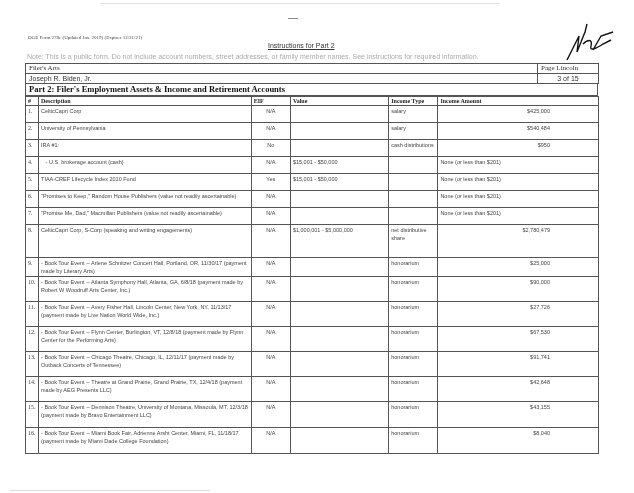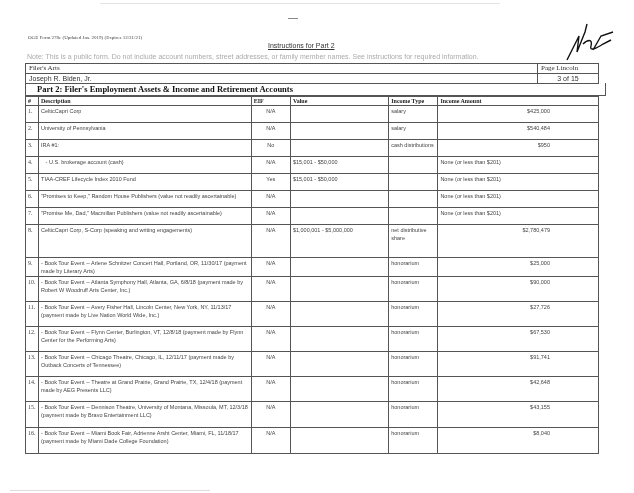--- a/index.html
+++ b/index.html
@@ -11,21 +11,21 @@
     .topdash { position: absolute; left: 288px; top: 18px; width: 10px; height: 1px; background: #888; }
     .form-id { position: absolute; left: 28px; top: 35px; font-family: "Liberation Serif", serif; font-size: 5px; color: #444; }
     .instr { position: absolute; left: 268px; top: 42px; font-size: 7px; color: #333; text-decoration: underline; }
     .note { position: absolute; left: 27px; top: 53px; font-size: 7px; color: #aaa; white-space: nowrap; }
     .signature { position: absolute; left: 563px; top: 22px; width: 60px; height: 40px; }
     table.hdr, table.main { position: absolute; left: 25px; border-collapse: collapse; }
     table.hdr { top: 63px; width: 574px; }
     table.hdr td { border: 1px solid #555; font-size: 7px; padding: 0 3px; height: 9px; line-height: 9px; }
     .serif { font-family: "Liberation Serif", serif; }
     .part-title { position: absolute; left: 25px; top: 83px; width: 568px; height: 12px; border: 1px solid #555; border-top: none;
-      font-family: "Liberation Serif", serif; font-weight: bold; font-size: 8.5px; color: #111; padding-left: 11px; line-height: 12px; }
+      font-family: "Liberation Serif", serif; font-weight: bold; font-size: 8.5px; color: #111; padding-left: 3px; line-height: 12px; }
     table.main { top: 96px; width: 574px; }
     table.main td, table.main th { border: 1px solid #555; vertical-align: top; font-size: 5.5px; padding: 1px 2px; line-height: 8px; color: #444; }
     table.main th { font-family: "Liberation Serif", serif; font-weight: bold; font-size: 6px; text-align: left; color: #222; height: 8px; padding: 0 2px; }
     .c-num { width: 8px; font-family: "Liberation Serif", serif; font-size: 6px !important; }
     .c-desc { width: 207px; }
     .c-eif { width: 34px; text-align: center; }
     .c-val { width: 93px; }
     .c-type { width: 44px; }
     .c-amt { width: 155px; }
     .amt-right { text-align: right; padding-right: 48px !important; }

